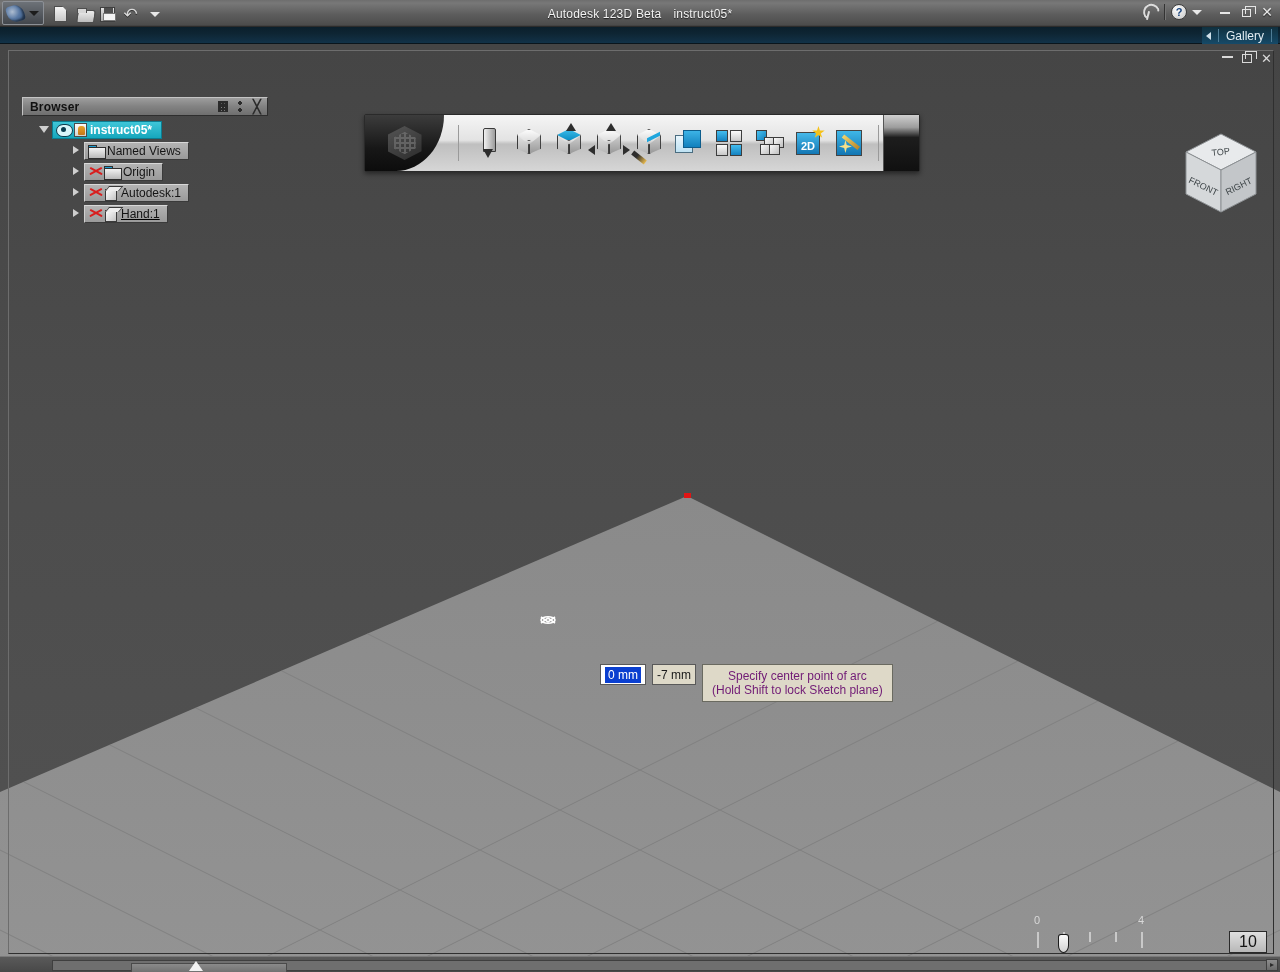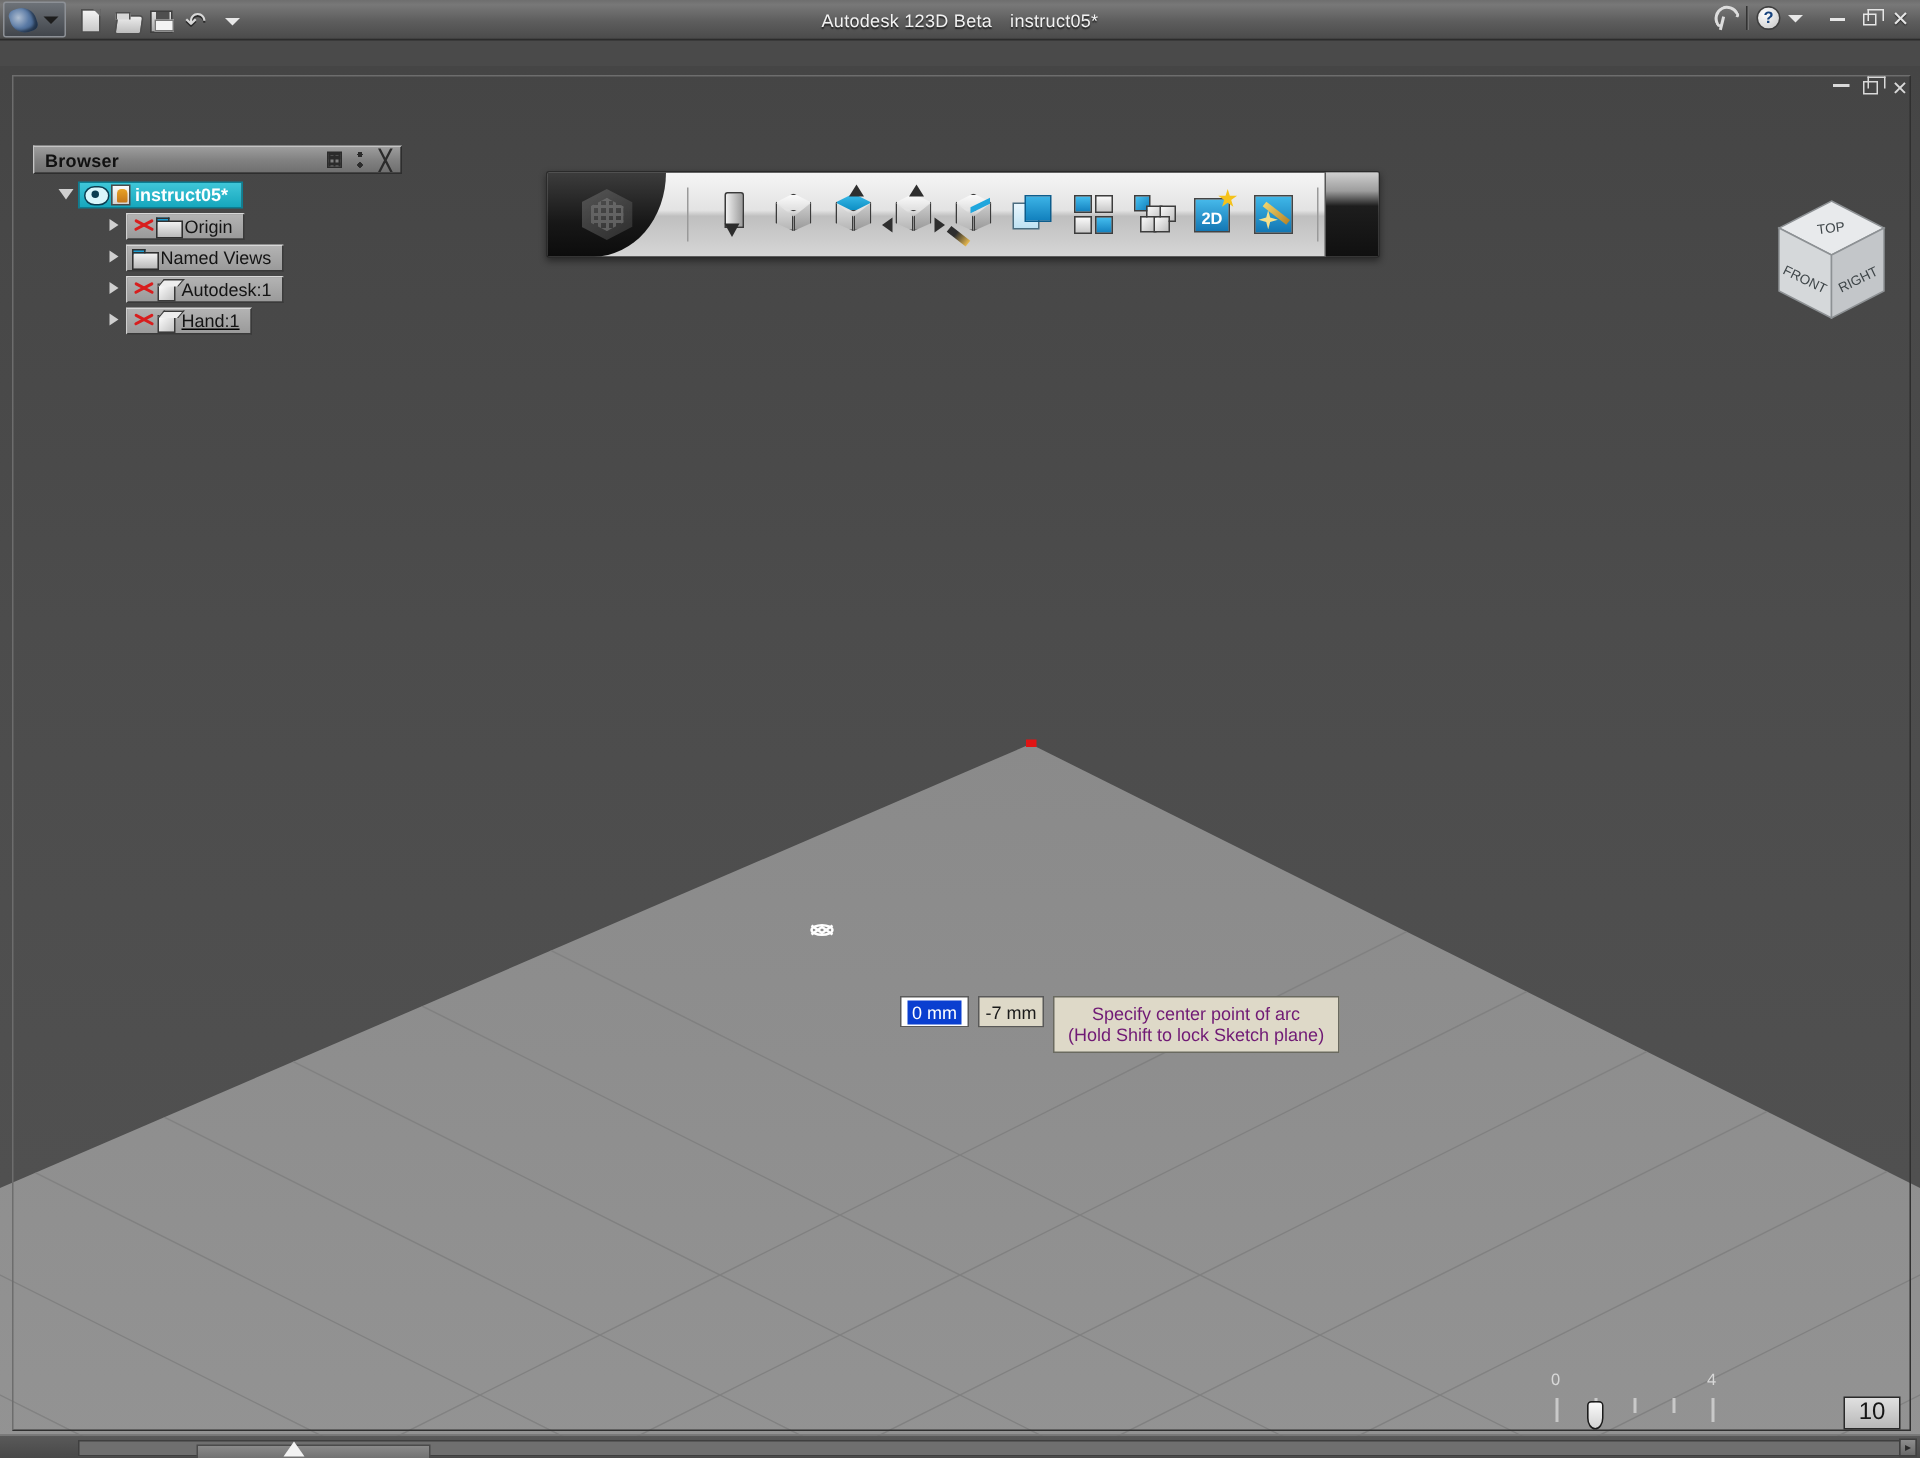--- a/index.html
+++ b/index.html
@@ -287,20 +287,28 @@
       <div class="vsep"></div>
       <div class="icon-help">?</div>
       <div class="caret-dn lt" style="margin-left:2px;"></div>
       <div style="width:8px"></div>
       <div class="wbtn"><span class="min"></span></div>
       <div class="wbtn"><span class="rest"></span></div>
       <div class="wbtn">✕</div>
     </div>
   </div>
 
+  <div class="gallerybar">
+    <div class="gallery-right">
+      <div class="g-tri"></div>
+      <div class="g-sep"></div>
+      <div class="g-label">Gallery</div>
+      <div class="g-sep"></div>
+    </div>
+  </div>
 
   <div class="viewport">
 
     <svg class="ground" viewBox="0 0 1280 928" preserveAspectRatio="none">
       <defs>
         <clipPath id="gclip">
           <polygon points="687,452 1280,748 1280,928 0,928 0,748"></polygon>
         </clipPath>
         <linearGradient id="gg" x1="0" y1="0" x2="0" y2="1">
           <stop offset="0" stop-color="#8a8a8a"></stop>
@@ -364,31 +372,31 @@
           <div class="tchip sel">
             <span class="ic-eye"></span>
             <span class="ic-doc"></span>
             <span>instruct05*</span>
           </div>
         </div>
 
         <div class="tnode" style="padding-left:46px;">
           <div class="texp"><span class="tri"></span></div>
           <div class="tchip">
+            <span class="ic-folder2"></span>
+            <span>Named Views</span>
+          </div>
+        </div>
+
+        <div class="tnode" style="padding-left:46px;">
+          <div class="texp"><span class="tri"></span></div>
+          <div class="tchip">
             <span class="ic-hidden"></span>
             <span class="ic-folder2"></span>
             <span>Origin</span>
-          </div>
-        </div>
-
-        <div class="tnode" style="padding-left:46px;">
-          <div class="texp"><span class="tri"></span></div>
-          <div class="tchip">
-            <span class="ic-folder2"></span>
-            <span>Named Views</span>
           </div>
         </div>
 
 
 
         <div class="tnode" style="padding-left:46px;">
           <div class="texp"><span class="tri"></span></div>
           <div class="tchip">
             <span class="ic-hidden"></span>
             <span class="ic-cube"></span>

